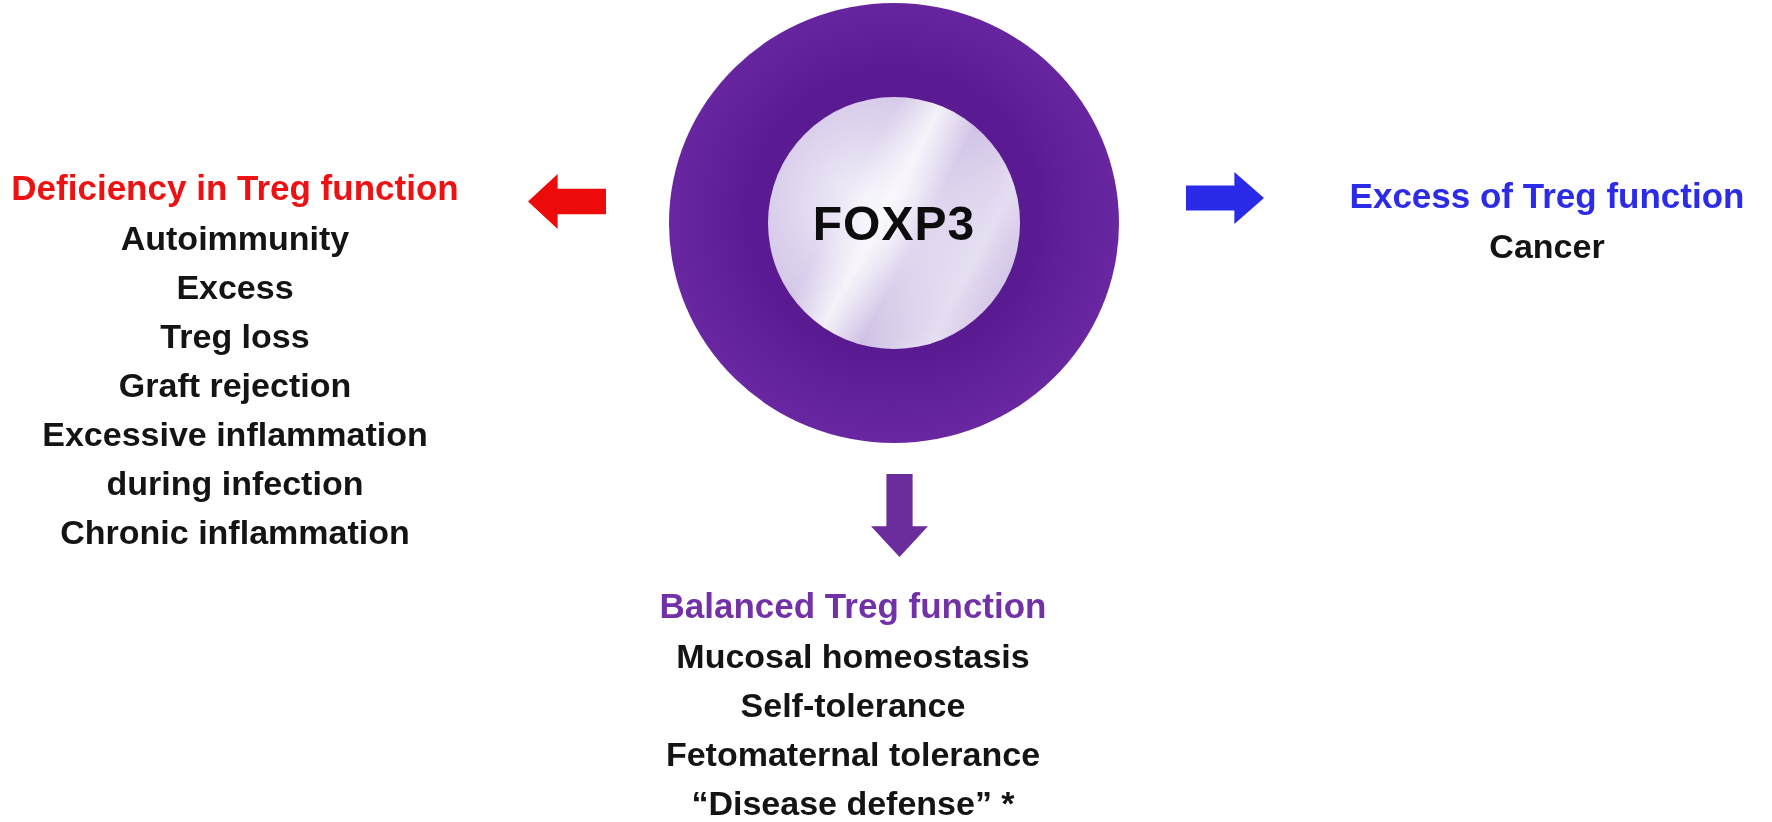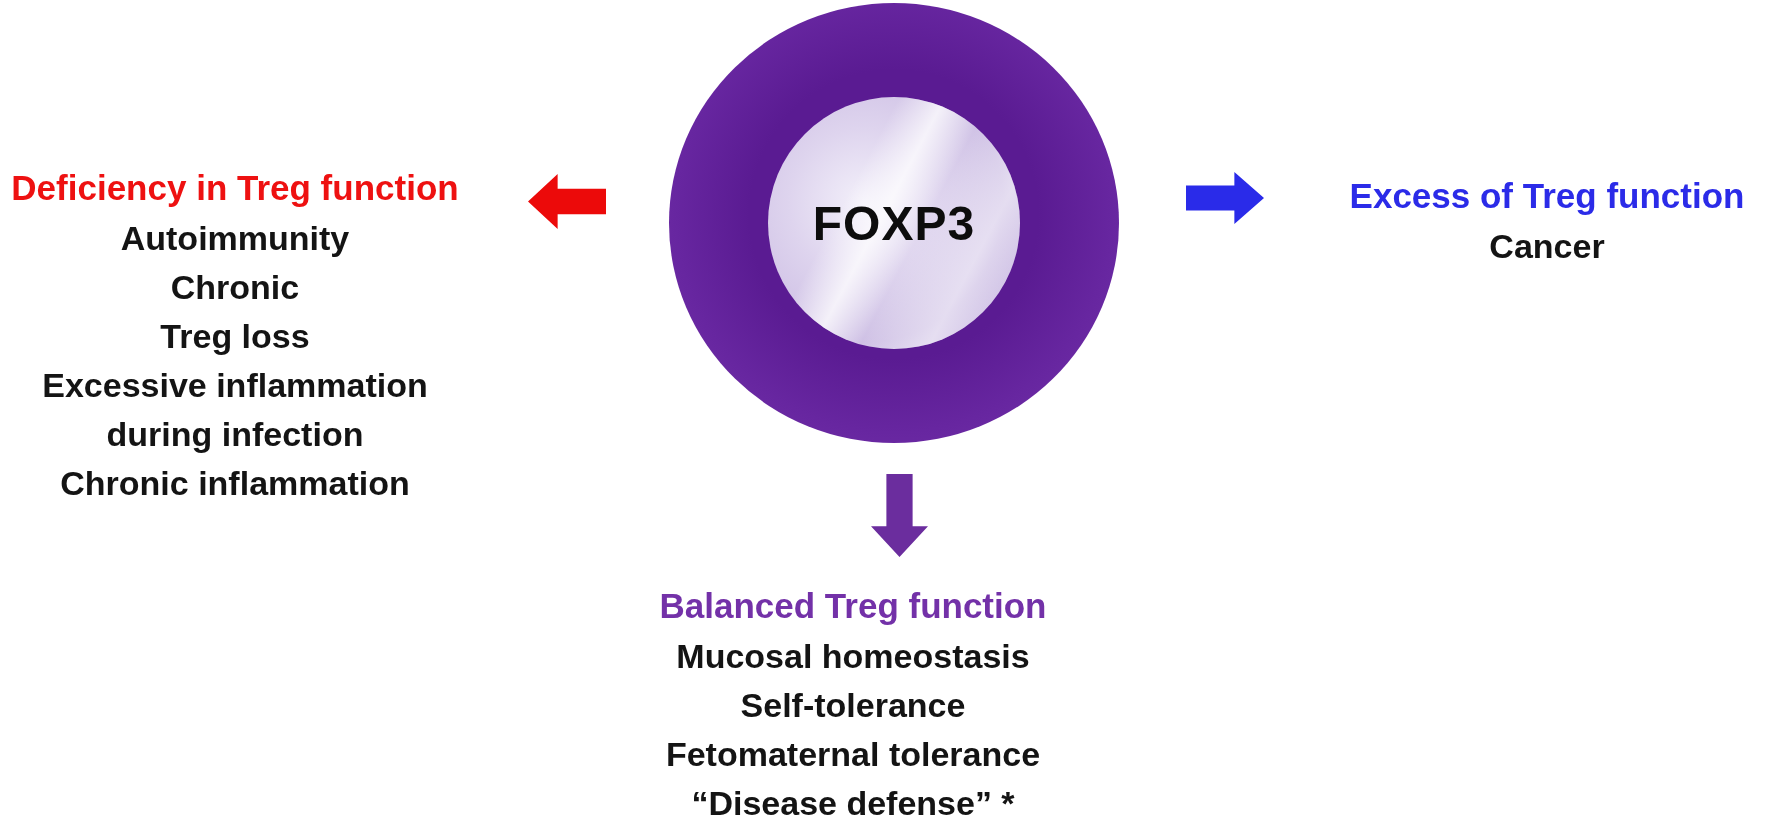--- a/index.html
+++ b/index.html
@@ -87,22 +87,23 @@
     </div>
   </div>
 
   <div class="arrow arrow-left" style="background: rgb(236, 10, 10);"></div>
   <div class="arrow arrow-right" style="background: rgb(42, 43, 233);"></div>
   <div class="arrow arrow-down" style="background: rgb(107, 45, 158);"></div>
 
   <div class="block block-left">
     <div class="heading" style="color: rgb(238, 17, 17);">Deficiency in Treg function</div>
     <div class="item">Autoimmunity</div>
-    <div class="item">Chronic</div>
+    <div class="item">Excess</div>
     <div class="item">Treg loss</div>
+    <div class="item">Graft rejection</div>
     <div class="item">Excessive inflammation during infection</div>
     <div class="item">Chronic inflammation</div>
   </div>
 
   <div class="block block-right">
     <div class="heading" style="color: rgb(43, 43, 232);">Excess of Treg function</div>
     <div class="item">Cancer</div>
   </div>
 
   <div class="block block-bottom">

